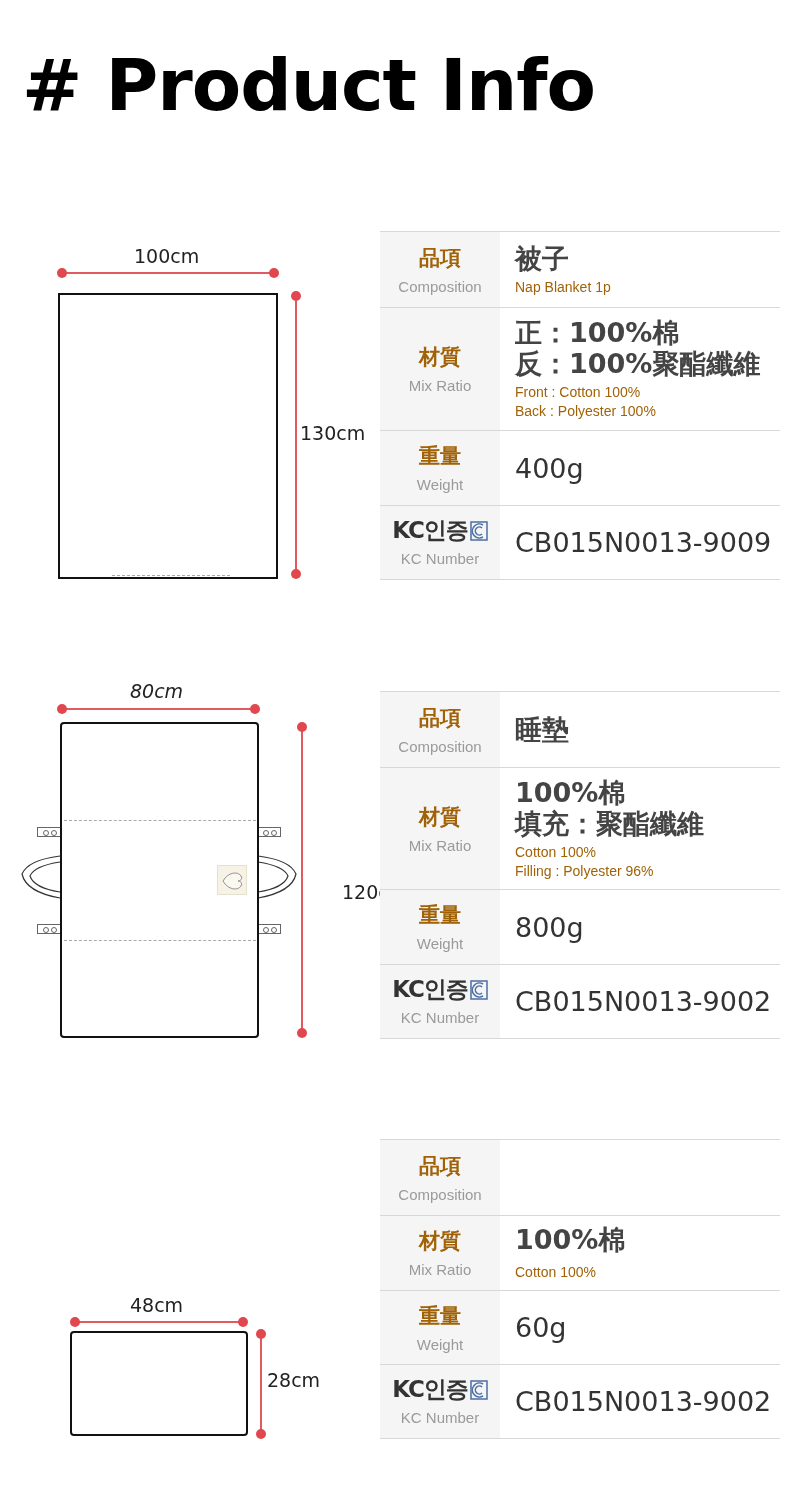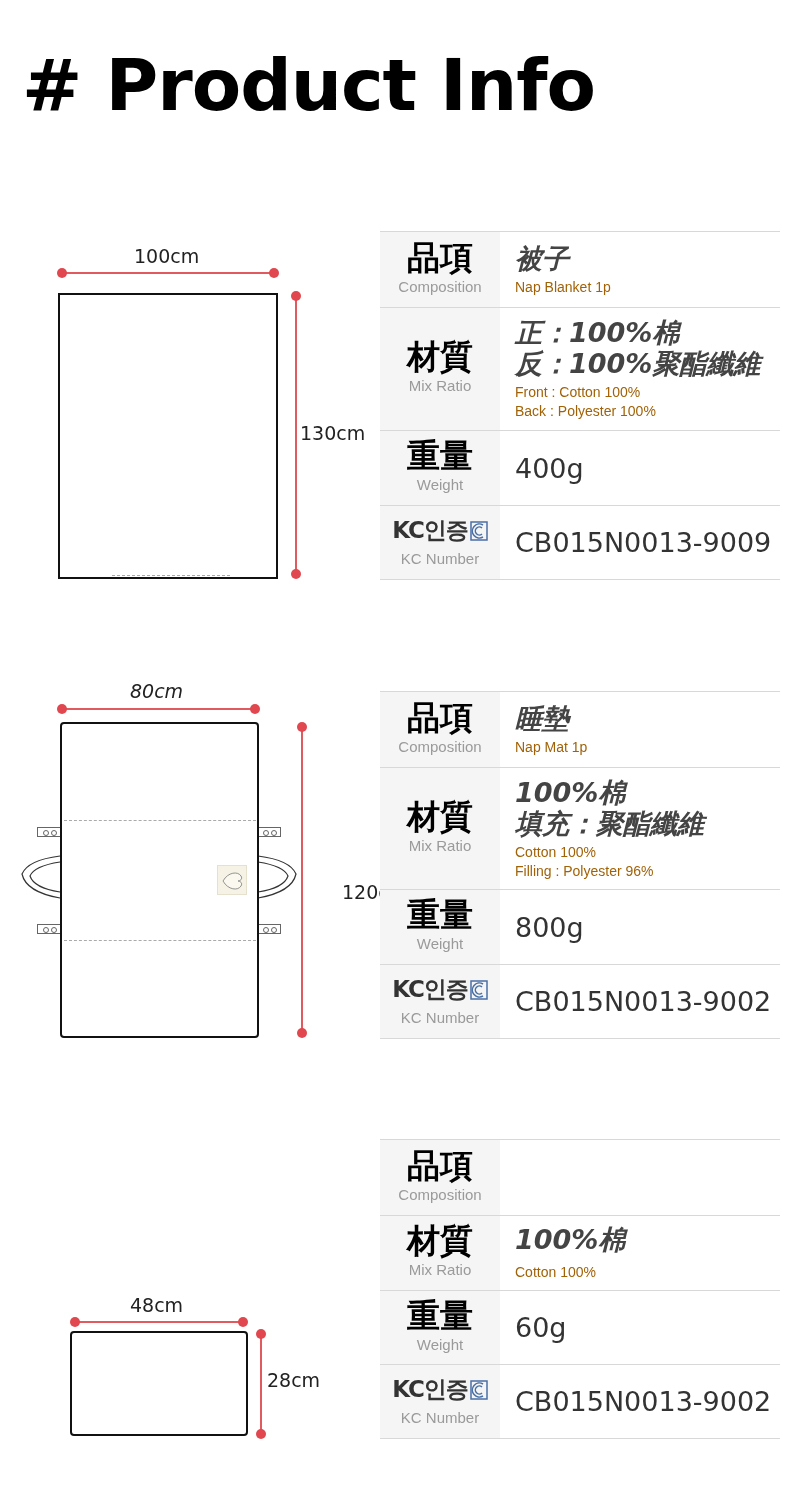--- a/index.html
+++ b/index.html
@@ -27,23 +27,23 @@
   .strap-tab { position: absolute; width: 24px; height: 10px; border: 1px solid #666; background:#fff; }
   .strap-tab::before, .strap-tab::after { content:""; position:absolute; top:2px; width:4px; height:4px; border:1px solid #666; border-radius:50%; }
   .strap-tab::before { left:5px; } .strap-tab::after { left:13px; }
   .label-patch { position: absolute; width: 30px; height: 30px; background: #f6f3e6; border: 1px solid #e6e1cc; }
 
   
   .info-table { position: absolute; left: 380px; width: 400px; border-top: 1px solid #d8d8d8; }
   .row { display: flex; border-bottom: 1px solid #d8d8d8; }
   .row-label { width: 120px; background: #f5f5f5; display: flex; flex-direction: column; align-items: center; justify-content: center; }
   .row-value { flex: 1; padding-left: 15px; display: flex; flex-direction: column; justify-content: center; }
-  .lbl-main { font-size: 33px; font-weight: bold; color: #000000; line-height: 32px; font-family: "DejaVu Sans", sans-serif; }
+  .lbl-main { font-size: 21px; font-weight: bold; color: #a16207; line-height: 32px; font-family: "DejaVu Sans", sans-serif; }
   .lbl-sub { font-size: 15px; color: #9a9a9a; line-height: 22px; margin-top: 2px; }
-  .val-main { font-size: 27px; font-weight: bold; color: #444; line-height: 31px; font-family: "DejaVu Sans", sans-serif; font-style: italic; }
+  .val-main { font-size: 27px; font-weight: bold; color: #444; line-height: 31px; font-family: "DejaVu Sans", sans-serif; }
   .val-sub { font-size: 14px; color: #a16207; line-height: 19px; }
   .val-plain { font-size: 27px; color: #333; font-family: "DejaVu Sans", sans-serif; }
   .kc-wrap { display: flex; align-items: center; }
   .kc-text { font-size: 23px; font-weight: bold; color: #333; font-family: "DejaVu Sans", sans-serif; letter-spacing: -1px; }
   .kc-icon { display: inline-block; width: 18px; height: 20px; margin-left: 2px; position: relative; }
 </style>
 </head>
 <body>
 
 <h1 class="page-title"># Product Info</h1>
@@ -152,21 +152,20 @@
   </div>
 
   <div class="info-table" style="top:691px;">
     <div class="row" style="height:76px;">
       <div class="row-label">
         <span class="lbl-main">品項</span>
         <span class="lbl-sub">Composition</span>
       </div>
       <div class="row-value">
         <span class="val-main">睡墊</span>
-        <span class="val-sub" style="margin-top:4px;">Nap Mat 1p</span>
       </div>
     </div>
     <div class="row" style="height:122px;">
       <div class="row-label">
         <span class="lbl-main">材質</span>
         <span class="lbl-sub">Mix Ratio</span>
       </div>
       <div class="row-value">
         <span class="val-main">100%棉</span>
         <span class="val-main">填充：聚酯纖維</span>

